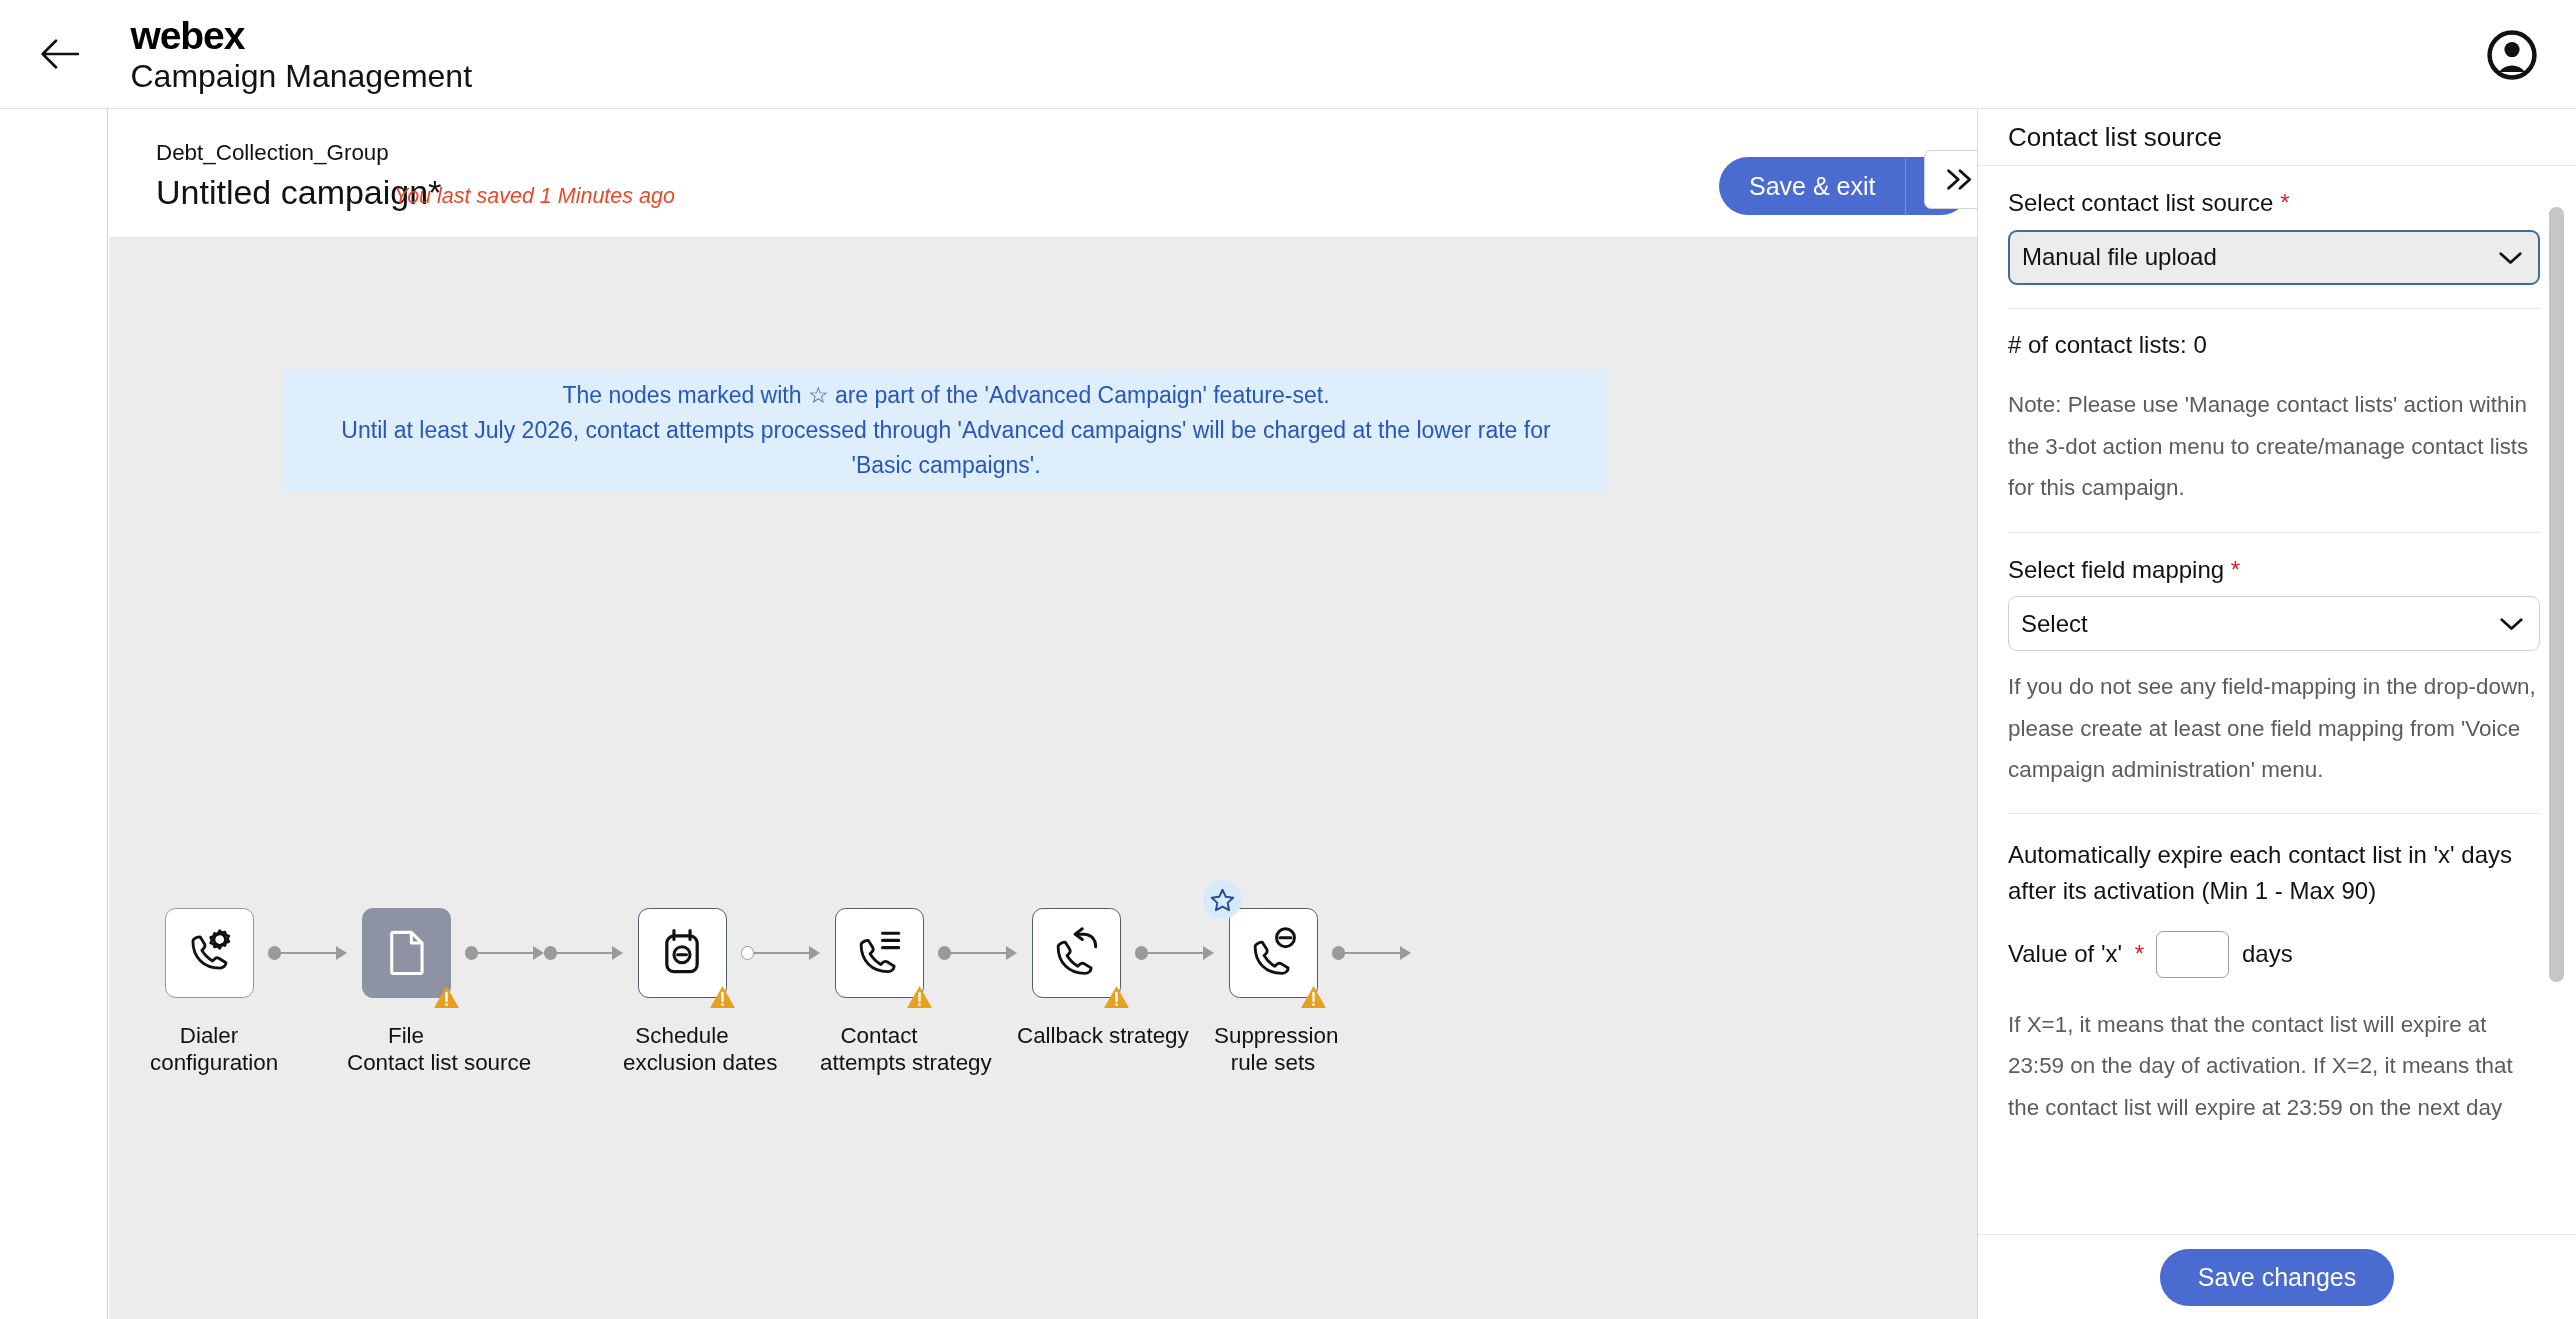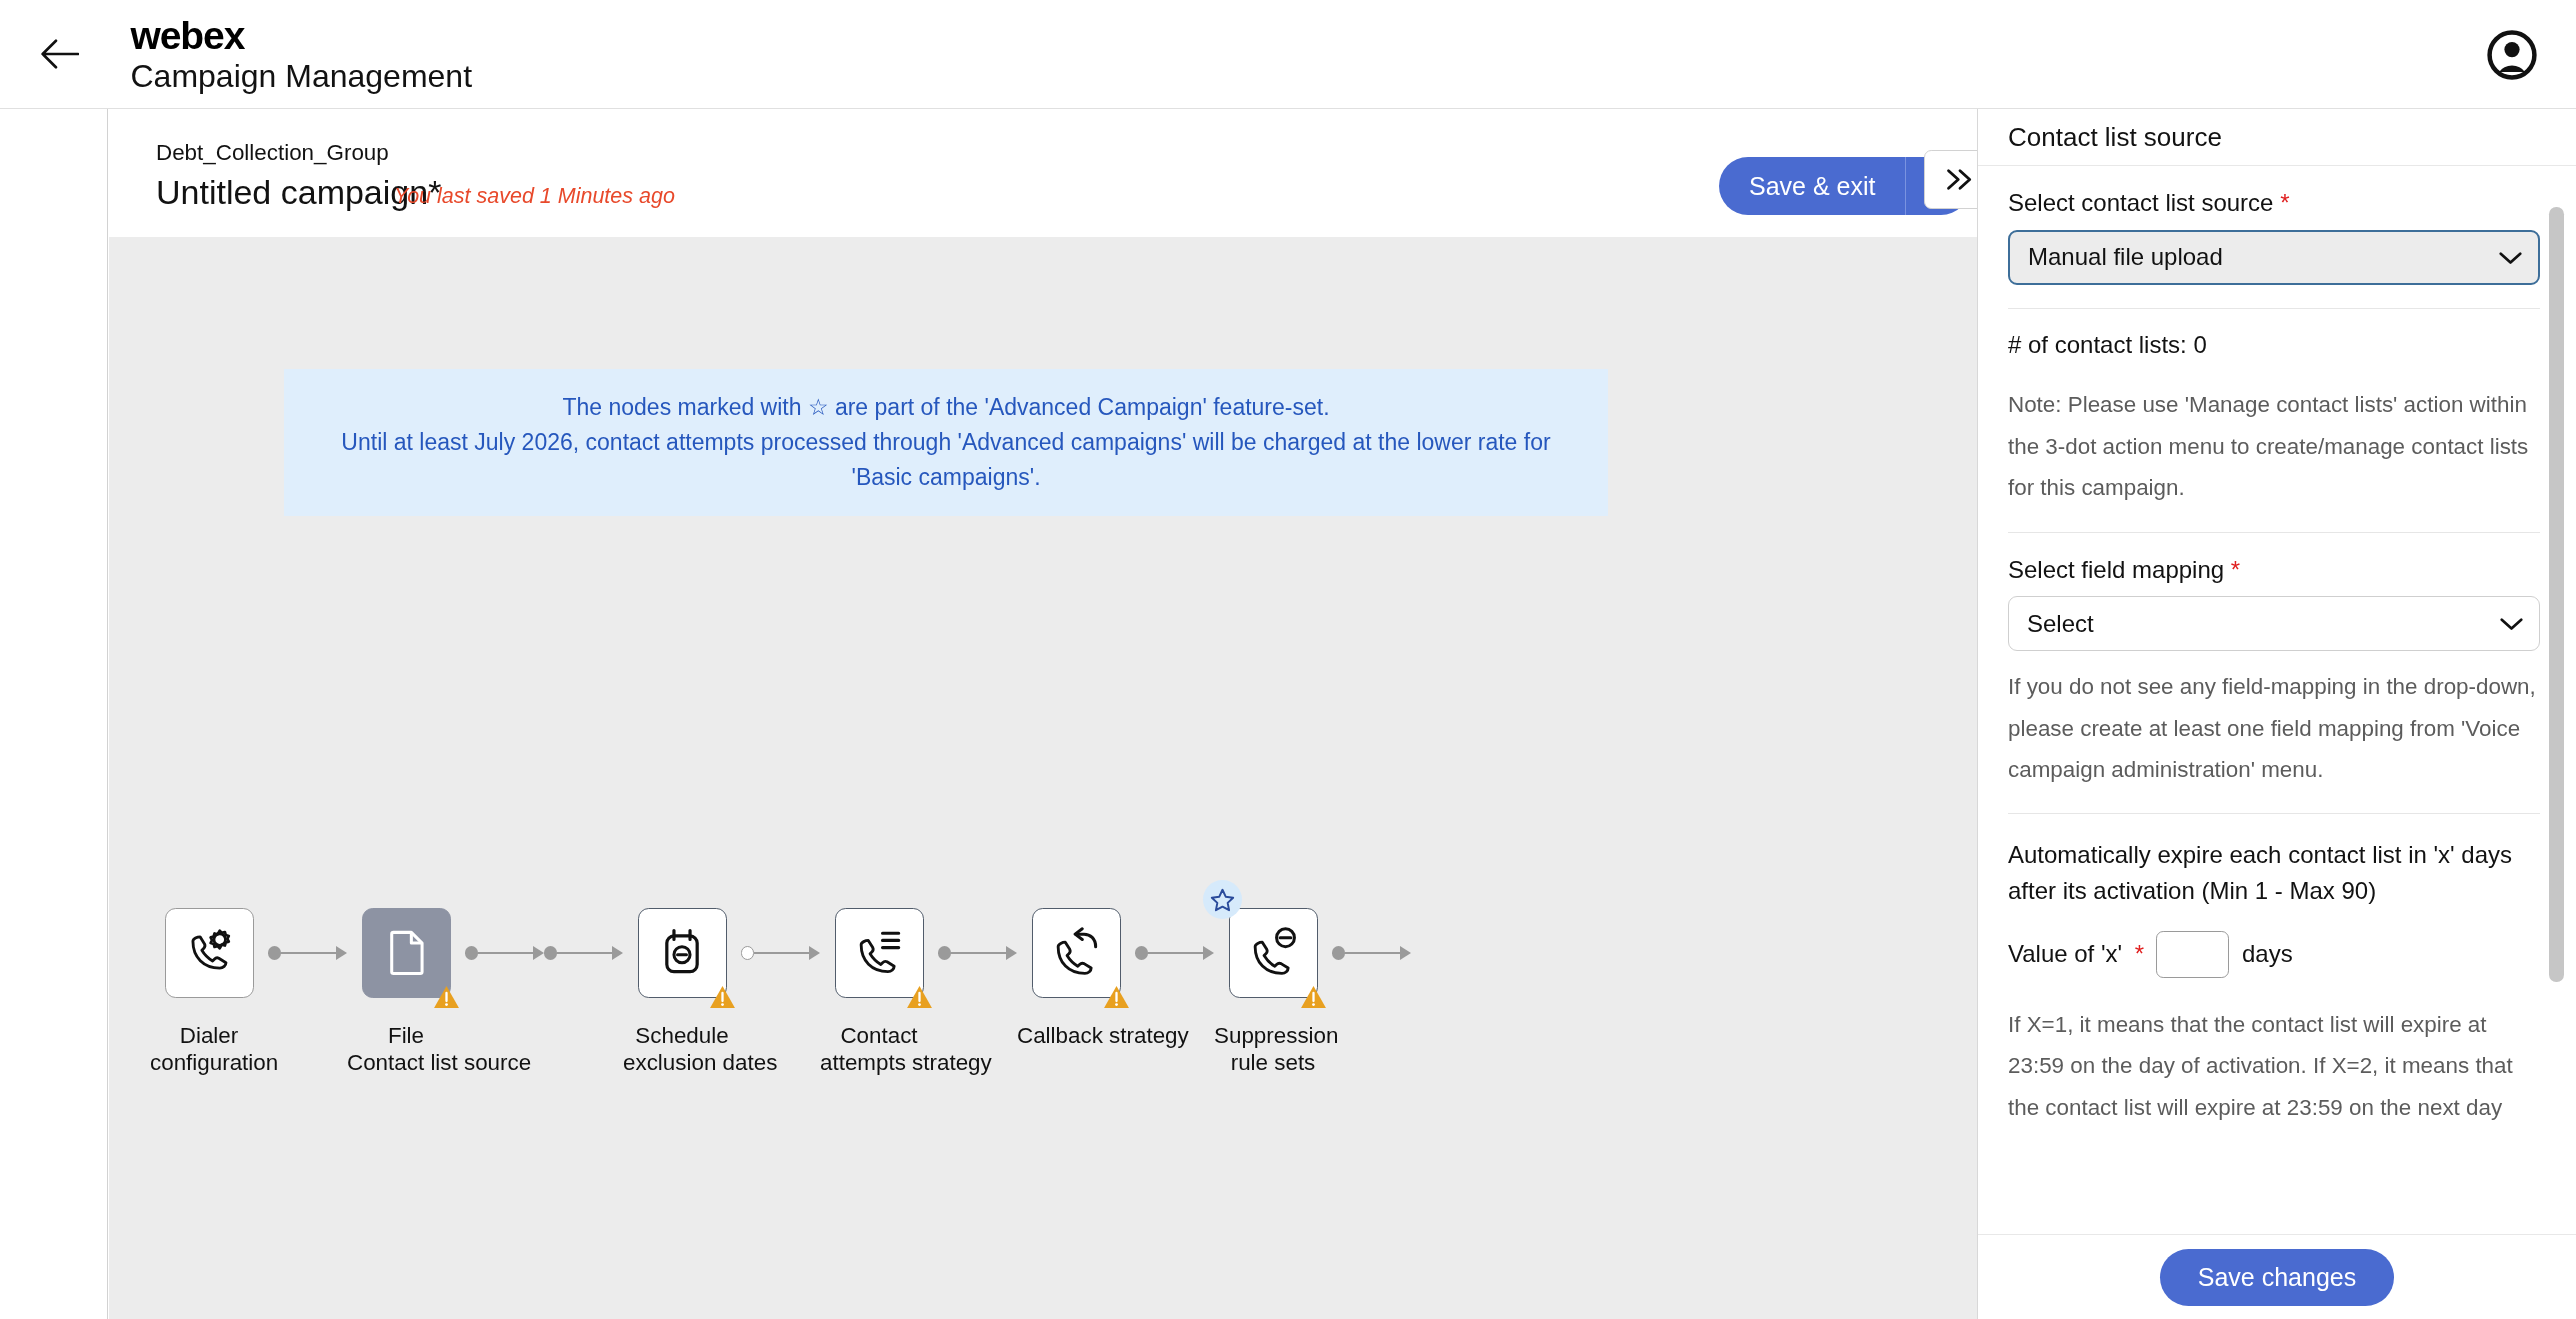--- a/index.html
+++ b/index.html
@@ -89,21 +89,21 @@
   }
 
   
   #canvas {
     position: absolute; left: 0; top: 128px;
     width: 2467px; height: 1083px; background: #ececec; overflow: hidden;
   }
 
   #info-banner {
     position: absolute; left: 175px; top: 132px;
-    width: 1324px; padding: 21px 27px;
+    width: 1324px; padding: 9px 27px;
     background: #dfeefc; color: #2657bd;
     text-align: center; font-size: 23px; line-height: 1.52;
   }
 
   
   #flow {
     position: absolute; left: 41px; top: 671px;
     display: flex; align-items: flex-start;
   }
   .node-wrap { position: relative; width: 118px; }
@@ -172,21 +172,21 @@
     flex: 1 1 auto; position: relative; overflow: hidden;
     padding: 23px 36px 0 30px;
   }
   .field-label {
     font-size: 24px; color: #121212; margin-bottom: 12.5px; display: block;
   }
   .req { color: #e02020; font-size: 24px; }
   .select-box {
     width: 100%; height: 55px; border-radius: 9px;
     display: flex; align-items: center; justify-content: space-between;
-    padding: 0 16px 0 18px; font-size: 24px; color: #121212;
+    padding: 0 16px 0 12px; font-size: 24px; color: #121212;
     cursor: pointer; background: #fff; border: 1.8px solid #cfcfcf;
   }
   .select-box.focused { border: 2.7px solid #3d6e99; background: #ececec; }
   .divider { height: 0.9px; background: #e6e6e6; margin: 23px 0; }
   .count-text { font-size: 24px; color: #121212; margin-bottom: 25px; }
   .note-text {
     font-size: 22.4px; color: #5c5c5c; line-height: 1.85;
   }
   .big-q {
     font-size: 24px; color: #121212; line-height: 1.5; margin-bottom: 21.5px;

